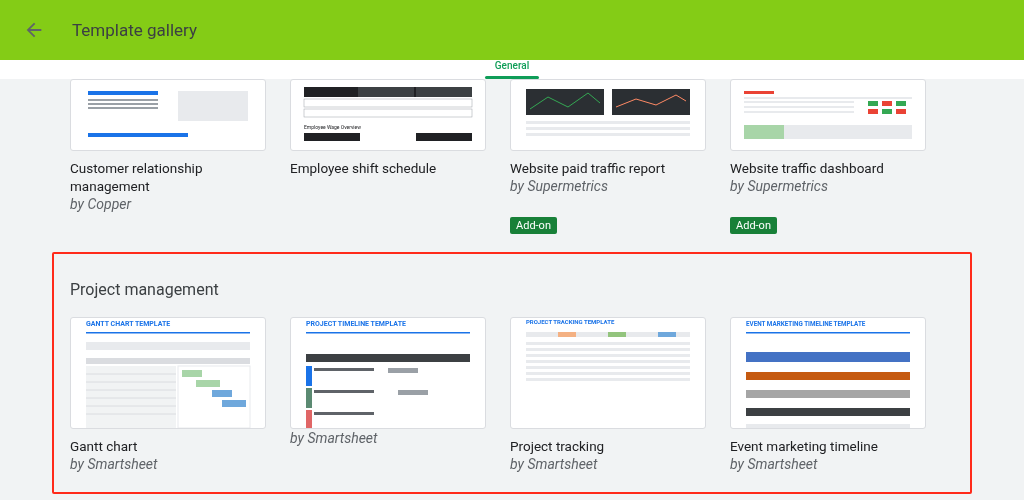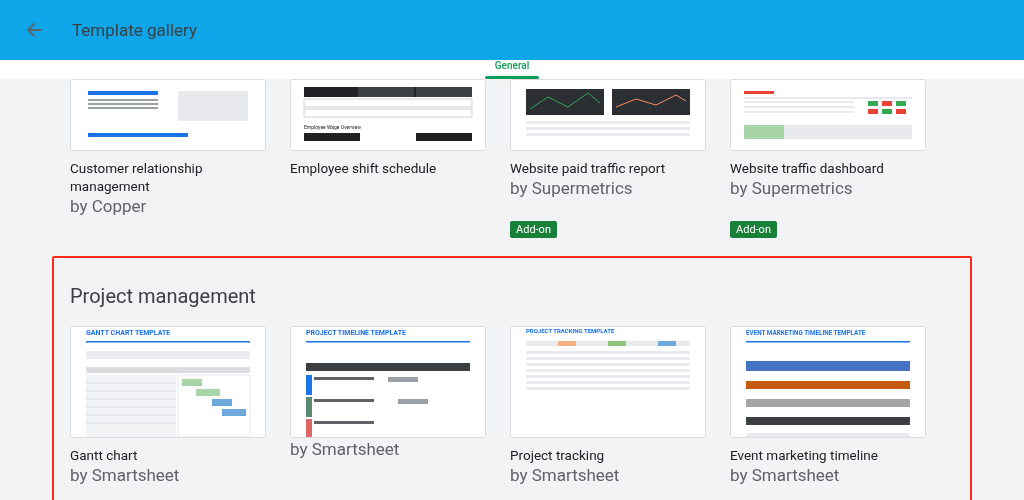--- a/index.html
+++ b/index.html
@@ -7,21 +7,21 @@
     font-family: "Google Sans", Roboto, Arial, sans-serif;
     background: #fff;
     color: #3c4043;
     width: 1024px;
   }
   .topbar {
     height: 60px;
     display: flex;
     align-items: center;
     padding: 0 20px;
-    background: #0ea5e9;
+    background: #84cc16;
   }
   .back-btn {
     width: 28px; height: 28px;
     display: flex; align-items: center; justify-content: center;
     cursor: pointer;
     border-radius: 50%;
   }
   .title {
     margin-left: 24px;
     font-size: 17px;
@@ -67,35 +67,36 @@
     overflow:hidden;
   }
   .thumb.tall { height: 112px; text-decoration: underline; }
   .card-title {
     font-size:13.5px;
     color:#202124;
     margin-top:8px;
     line-height:1.35;
   }
   .card-sub {
-    font-size:17px;
+    font-size:14px;
     color:#5f6368;
     margin-top:1px;
+    font-style:italic;
   }
   .badge {
     display:inline-block;
     background:#188038;
     color:#fff;
     font-size:11px;
     padding:2px 6px;
     border-radius:2px;
     margin-top:23px;
   }
   .section-title {
-    font-size:20px;
+    font-size:16px;
     color:#3c4043;
     padding: 26px 0 18px;
   }
   .highlight-box {
     border: 2px solid #ff2a1a;
     border-radius: 2px;
     padding: 0 16px 20px;
     margin-left: -18px;
     margin-right: -18px;
     margin-top: 18px;

